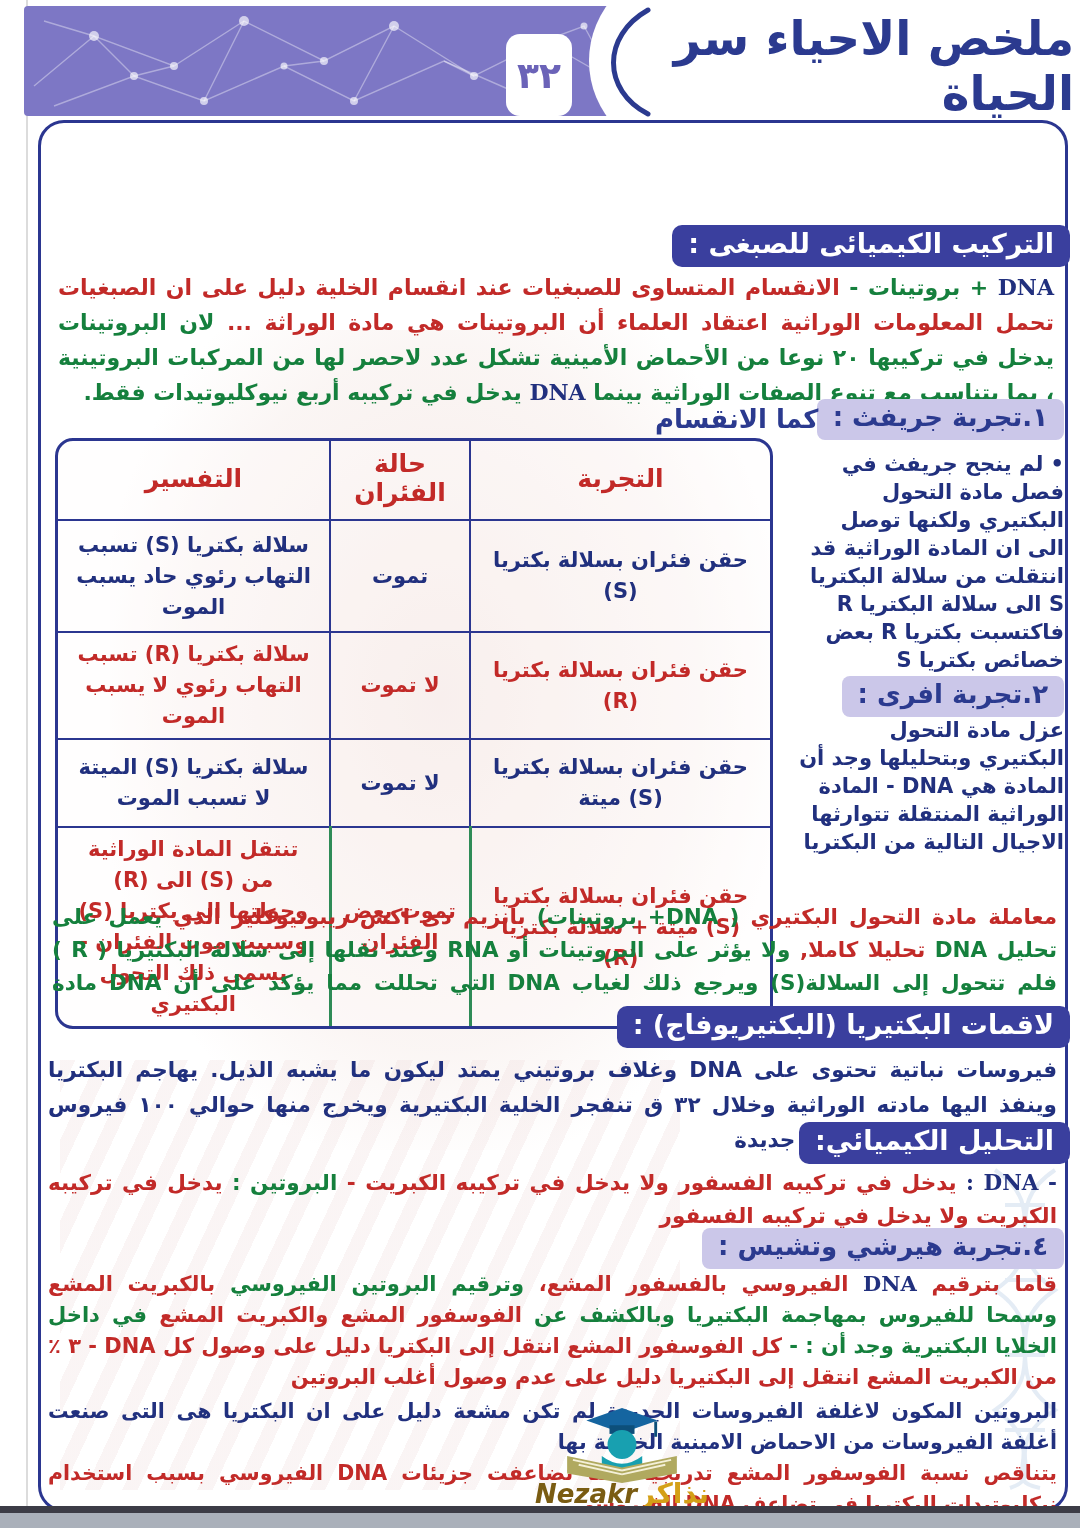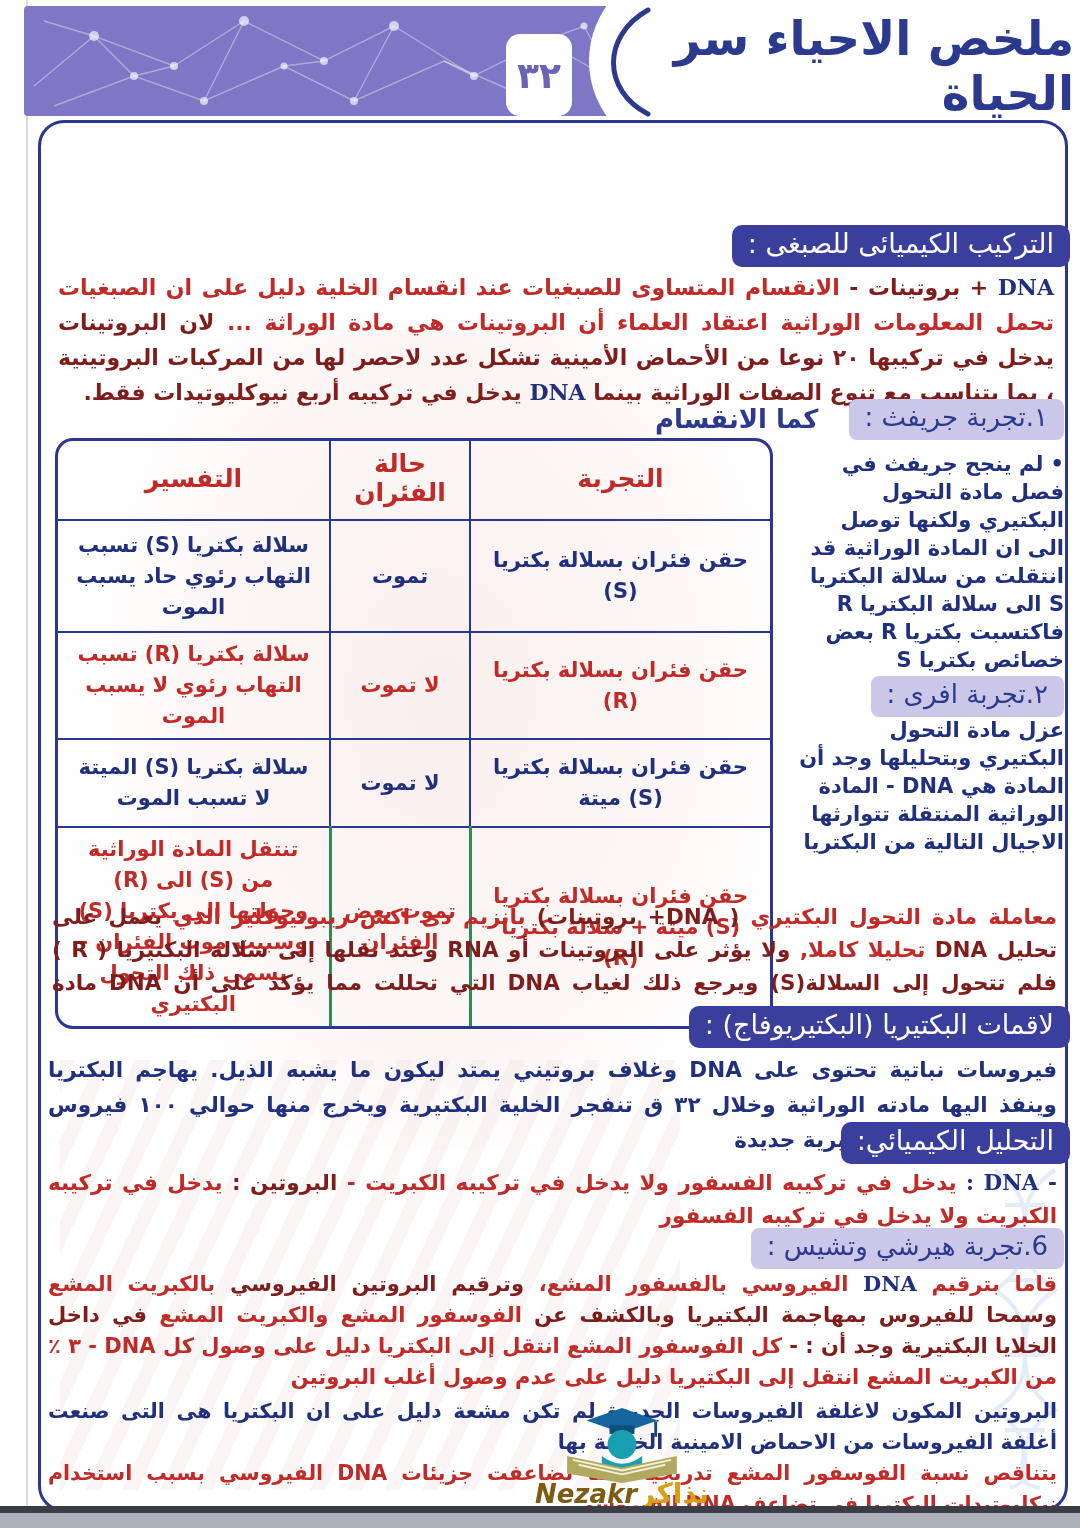--- a/index.html
+++ b/index.html
@@ -28,29 +28,29 @@
               border:3px solid #2b3690; border-radius:26px; background:transparent; z-index:2; }
 
   
   .portrait { position:absolute; left:110px; top:330px; width:660px; height:820px; z-index:0;
               background:radial-gradient(ellipse at 50% 45%, rgba(238,218,212,0.6) 0%, rgba(238,218,212,0.25) 55%, rgba(238,218,212,0) 75%); }
   .shirt { position:absolute; left:60px; top:1060px; width:620px; height:430px; z-index:0; opacity:.5;
            background:repeating-linear-gradient(115deg, rgba(236,214,214,.5) 0 14px, rgba(255,255,255,0) 14px 34px); }
   .helix-decor { position:absolute; z-index:0; opacity:.65; }
 
   
-  .h-dark, .h-lav { position:absolute; direction:rtl; font-weight:400; z-index:3;
+  .h-dark, .h-lav { position:absolute; direction:rtl; font-weight:700; z-index:3;
                     padding:3px 16px 8px 16px; white-space:nowrap;text-align:right; }
   .h-dark { background:#3a3f9e; color:#ffffff; font-size:27px; border-radius:10px; }
   .h-lav  { background:#cbc7e9; color:#2b3a8f; font-size:26px; border-radius:8px; }
 
   
   .para { position:absolute; direction:rtl; font-weight:700; z-index:3;
           text-align:justify; text-align-last:right; }
-  .seg-b  { color:#7f1d1d; }
+  .seg-b  { color:#15803d; }
   .seg-r  { color:#c22a28; }
   .seg-lb { color:#21307e; font-family:"DejaVu Serif", serif; }
   .blue-text { color:#21307e; }
   .red-text  { color:#c22a28; }
   .note-inline { position:absolute; direction:rtl; color:#2b3a8f; font-weight:700; font-size:26px; z-index:3; }
 
   
   .table-wrap { position:absolute; left:55px; top:438px; width:712px; z-index:3;
                 border:3px solid #2b3690; border-radius:18px; overflow:hidden;
                 background:rgba(255,252,252,0.35); }
@@ -190,21 +190,21 @@
 
 
   <div class="para" style="left:52px; top:900px; width:1005px; font-size:21.5px; line-height:33px;"><span class="seg-r">معاملة مادة التحول البكتيري </span><span class="seg-b">( DNA+ بروتينات) </span><span class="seg-r">بانزيم دى اكس ريبونيوكليز الذي </span><span class="seg-b">يعمل على تحليل DNA </span><span class="seg-r">تحليلا كاملا, </span><span class="seg-b">ولا يؤثر على البروتينات أو RNA وعند نقلها إلى سلالة البكتيريا ( R ) فلم تتحول إلى السلالة(S) ويرجع ذلك لغياب DNA التي تحللت مما يؤكد على أن DNA مادة الوراثة وليس البروتين</span></div>
 
   <div class="h-dark" style="right:10px; top:1006px;">لاقمات البكتيريا (البكتيريوفاج) :</div>
   <div class="para blue-text" style="left:48px; top:1052px; width:1009px; font-size:21.5px; line-height:35px;">فيروسات نباتية تحتوى على DNA وغلاف بروتيني يمتد ليكون ما يشبه الذيل. يهاجم البكتريا وينفذ اليها مادته الوراثية وخلال ٣٢ ق تنفجر الخلية البكتيرية ويخرج منها حوالي ١٠٠ فيروس جديد تهاجم خلايا بكتيرية جديدة</div>
 
   <div class="h-dark" style="right:10px; top:1122px;">التحليل الكيميائي:</div>
   <div class="para" style="left:48px; top:1166px; width:1009px; font-size:21.5px; line-height:33px;"><span class="seg-lb">- DNA : </span><span class="seg-r">يدخل في تركيبه الفسفور ولا يدخل في تركيبه الكبريت - </span><span class="seg-b">البروتين : </span><span class="seg-r">يدخل في تركيبه الكبريت ولا يدخل في تركيبه الفسفور</span></div>
 
-  <div class="h-lav" style="right:16px; top:1228px;">6.تجربة هيرشي وتشيس :</div>
+  <div class="h-lav" style="right:16px; top:1228px;">٤.تجربة هيرشي وتشيس :</div>
   <div class="para" style="left:48px; top:1268px; width:1009px; font-size:21px; line-height:31px;"><span class="seg-r">قاما بترقيم </span><span class="seg-lb">DNA </span><span class="seg-r">الفيروسي بالفسفور المشع، </span><span class="seg-b">وترقيم البروتين الفيروسي </span><span class="seg-r">بالكبريت المشع </span><span class="seg-b">وسمحا للفيروس بمهاجمة البكتيريا وبالكشف عن </span><span class="seg-r">الفوسفور المشع والكبريت المشع </span><span class="seg-b">في داخل الخلايا البكتيرية وجد أن : - </span><span class="seg-r">كل الفوسفور المشع انتقل إلى البكتريا دليل على وصول كل DNA - ٣ ٪ من الكبريت المشع انتقل إلى البكتيريا دليل على عدم وصول أغلب البروتين</span></div>
   <div class="para blue-text" style="left:48px; top:1396px; width:1009px; font-size:20.5px; line-height:31px;">البروتين المكون لاغلفة الفيروسات الجديدة لم تكن مشعة دليل على ان البكتريا هى التى صنعت أغلفة الفيروسات من الاحماض الامينية الخاصة بها</div>
   <div class="para red-text" style="left:48px; top:1458px; width:1009px; font-size:20.5px; line-height:31px;">يتناقص نسبة الفوسفور المشع تدريجيا كلما تضاعفت جزيئات DNA الفيروسي بسبب استخدام نيكليوتيدات البكتريا في تضاعف DNA الفيروسي</div>
 
   <div class="watermark">
     <svg width="130" height="80" viewBox="0 0 130 80">
       <polygon points="65,2 102,15 65,28 28,15" fill="#1565a0"></polygon>
       <rect x="52" y="20" width="26" height="9" fill="#0d4f7a"></rect>
       <path d="M100 16 L100 32" stroke="#0d4f7a" stroke-width="3"></path>
       <circle cx="65" cy="40" r="15" fill="#18a0b0"></circle>

